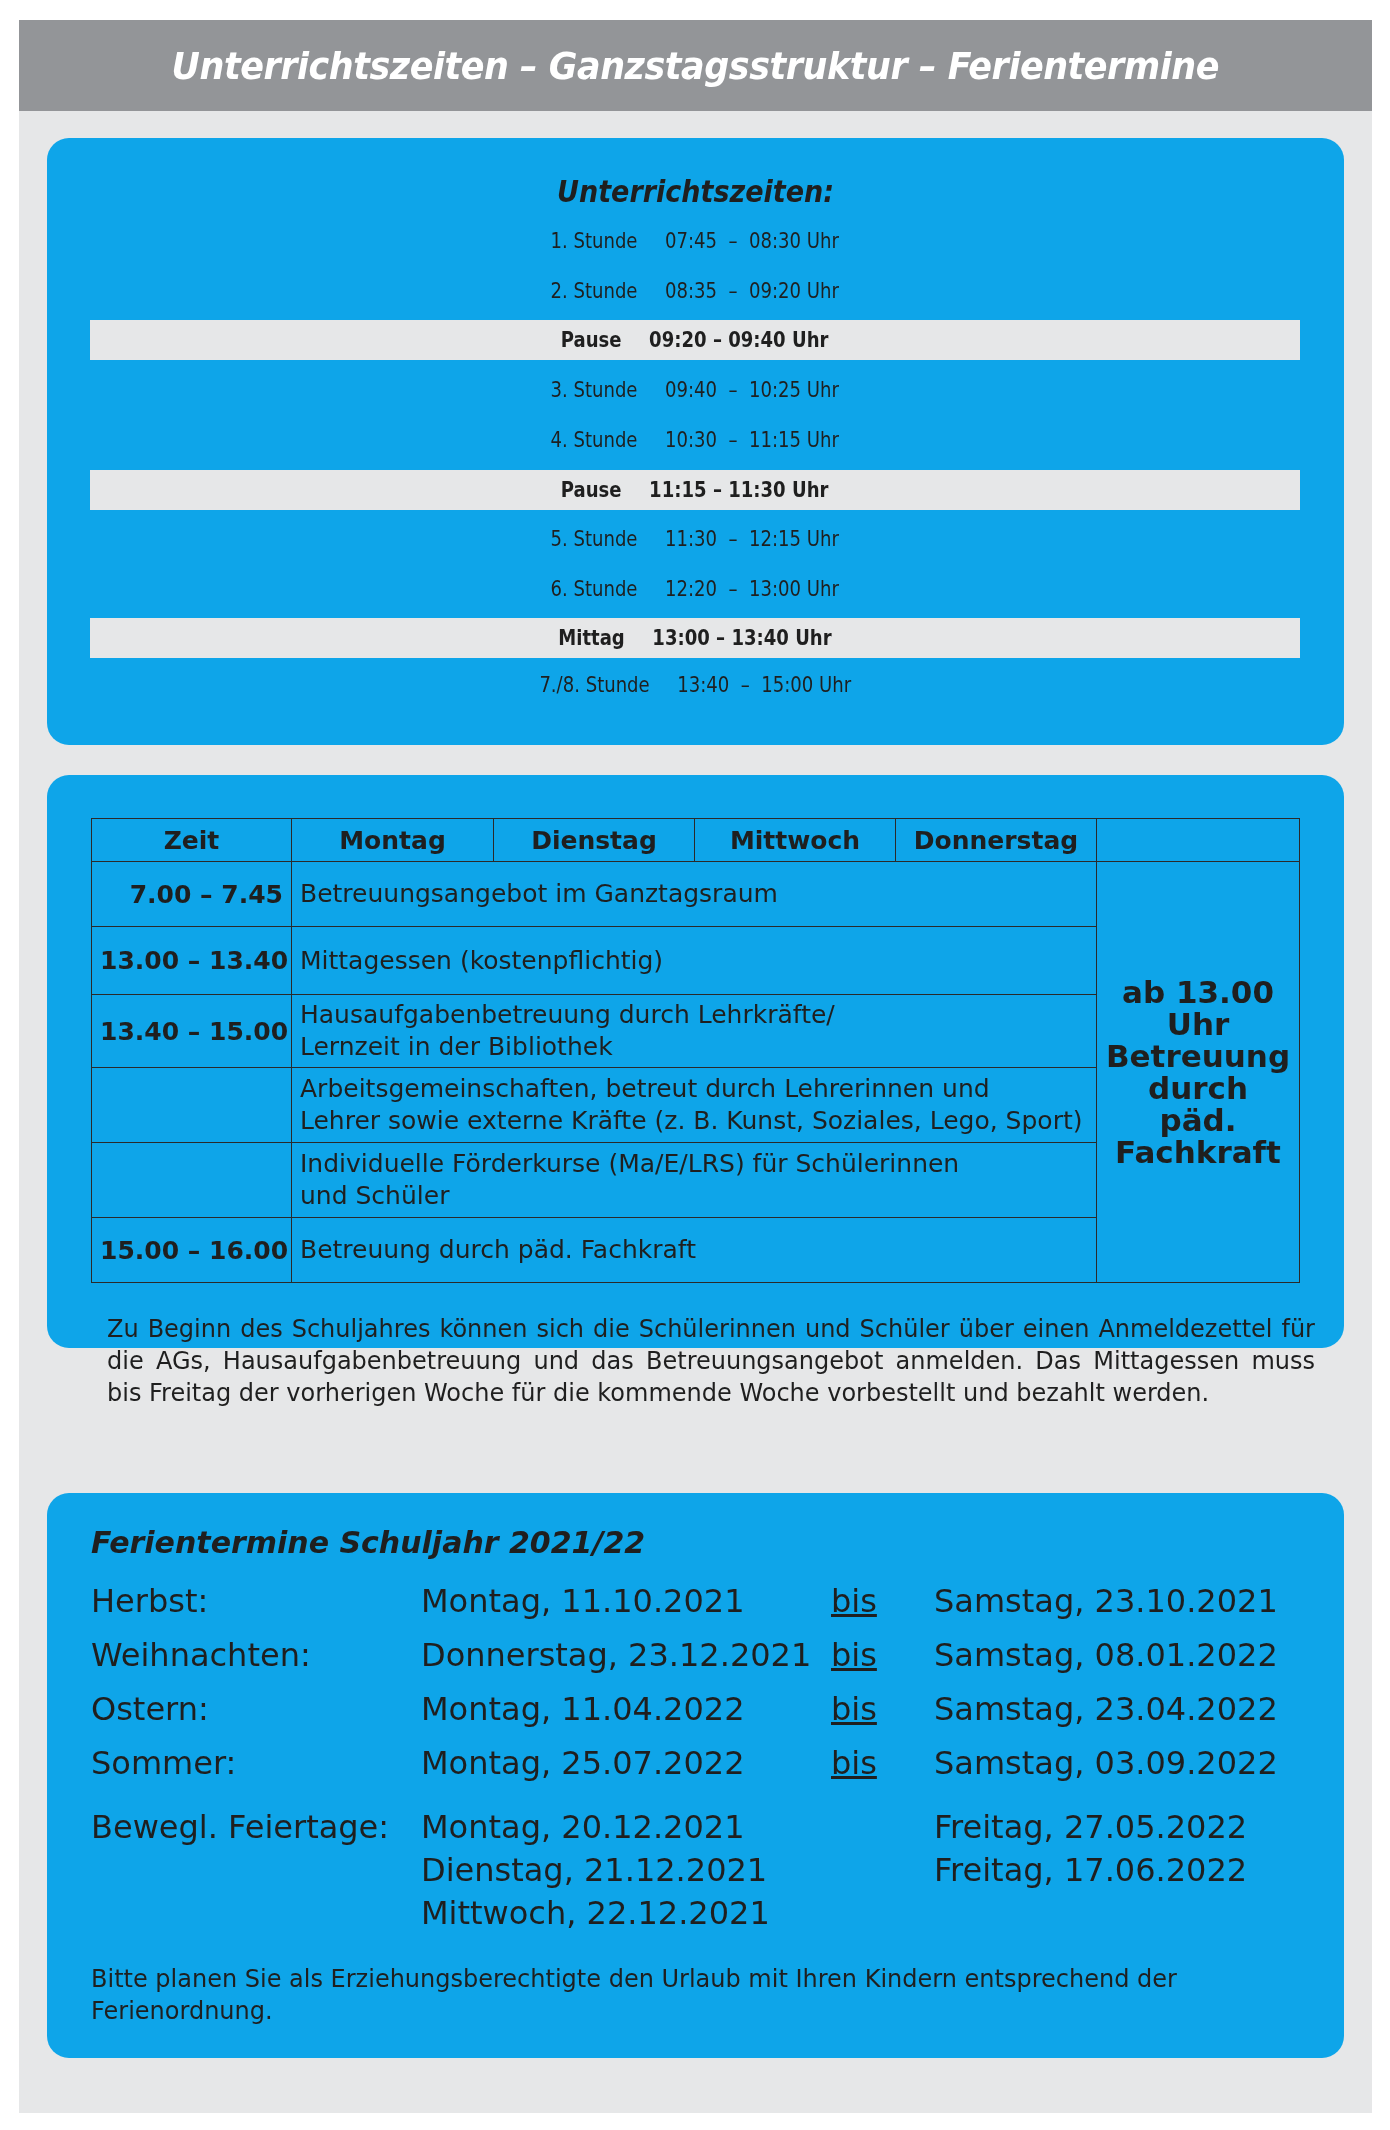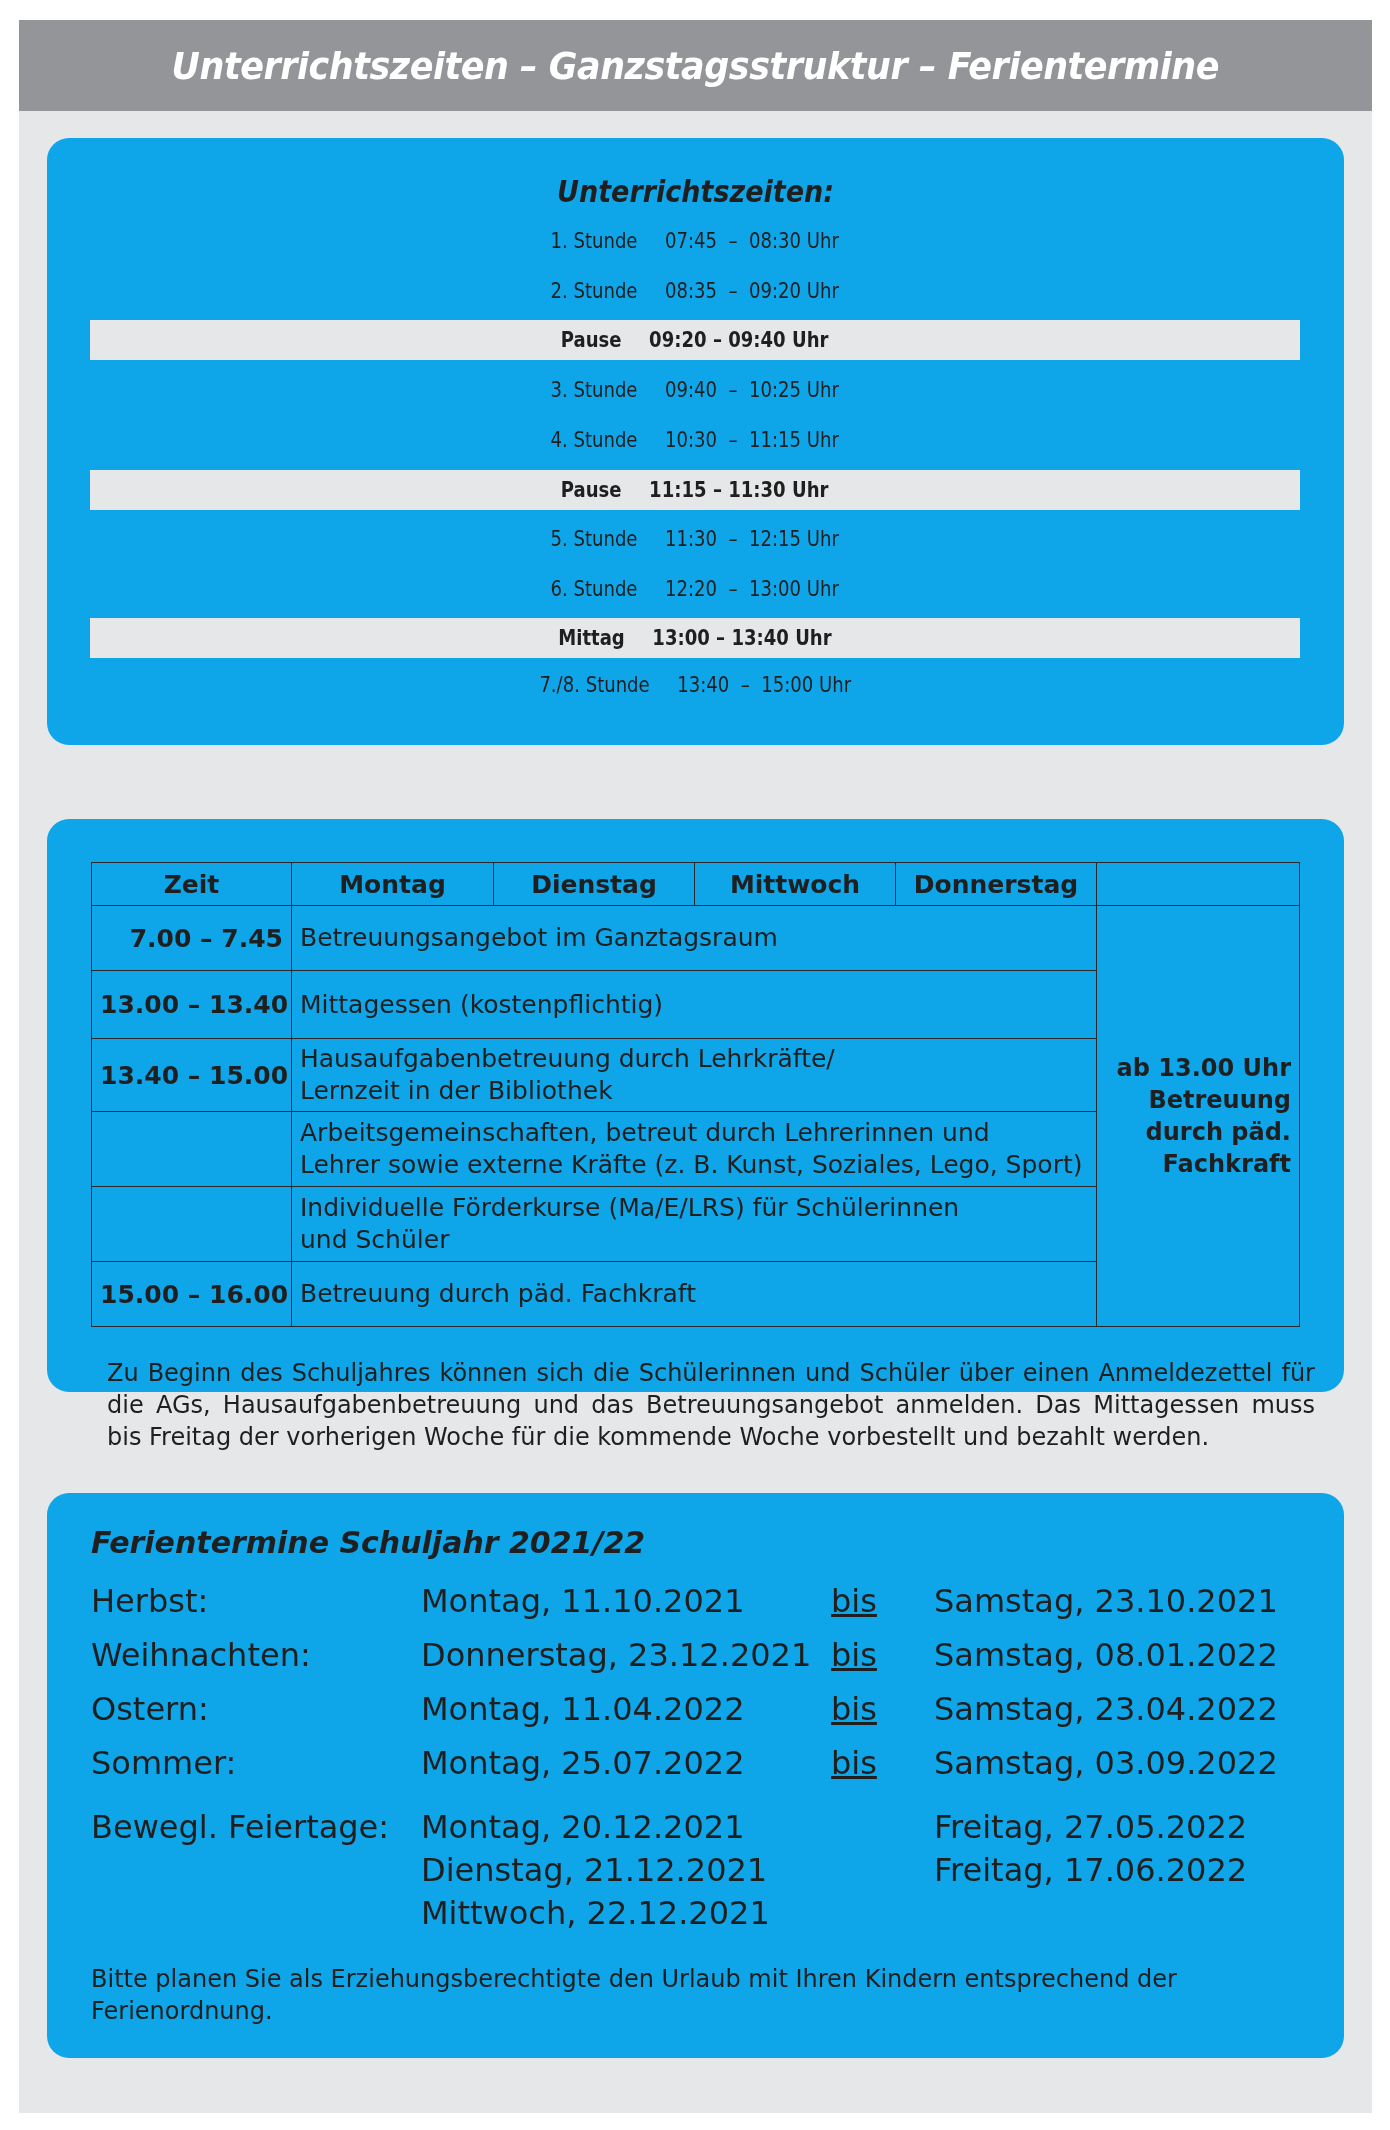--- a/index.html
+++ b/index.html
@@ -2,39 +2,39 @@
 <html><head>
 <meta charset="utf-8">
 <style>
   html, body { margin:0; padding:0; background:#ffffff; }
   body { width:1390px; height:2130px; position:relative; font-family:"DejaVu Sans", sans-serif; color:#1f1f1f; overflow:hidden; }
   .frame { position:absolute; left:19px; top:20px; width:1353px; height:2093px; background:#e6e7e8; }
   .titlebar { position:absolute; left:19px; top:20px; width:1353px; height:91px; background:#939598; display:flex; align-items:center; justify-content:center; }
   .titlebar h1 { margin:0; color:#ffffff; font-style:italic; font-weight:bold; font-size:38px; letter-spacing:-0.5px; font-family:"DejaVu Sans", sans-serif; transform:scaleX(0.92); }
   .panel { position:absolute; left:47px; width:1297px; background:#0ea5e9; border-radius:22px; }
   #p1 { top:138px; height:607px; }
-  #p2 { top:819px; height:573px; }
+  #p2 { top:775px; height:573px; }
   #p3 { top:1493px; height:565px; }
 
   
   .uz-title { position:absolute; top:36px; left:0; width:100%; text-align:center; font-size:30px; font-weight:bold; font-style:italic; transform:scaleX(0.9); }
   .uz-row { position:absolute; left:43px; width:1210px; height:40px; display:flex; align-items:center; justify-content:center; font-size:21px; white-space:pre; }
   .uz-row.lesson { font-weight:normal; }
   .uz-row.pause { background:#e6e7e8; font-weight:bold; }
   .uz-row .lbl { display:inline-block; text-align:right; }
   .uz-row .tm { display:inline-block; margin-left:32px; }
   .cond { display:inline-block; transform:scaleX(0.86); }
 
   
   table.gt { position:absolute; left:44px; top:43px; border-collapse:collapse; table-layout:fixed; width:1208px; }
   table.gt td, table.gt th { border:1.5px solid #2a2a2a; padding:0 8px; vertical-align:middle; }
   table.gt th { height:42px; font-size:25px; font-weight:bold; text-align:center; }
   table.gt td.time { font-weight:bold; text-align:right; font-size:25px; white-space:nowrap; padding-right:8px; }
   table.gt td.act { font-size:25px; line-height:32px; text-align:left; }
-  table.gt td.side { text-align:right; font-weight:bold; font-size:24px; line-height:32px; }
+  table.gt td.side { text-align:center; font-weight:bold; font-size:31px; line-height:32px; }
   .note { position:absolute; left:44px; top:538px; width:1208px; font-size:24px; line-height:32px; text-align:justify;margin-left:16px; }
 
   
   .fe-title { position:absolute; left:44px; top:32px; font-size:30px; font-weight:bold; font-style:italic; }
   .fe-row { position:absolute; left:44px; font-size:32px; height:40px; line-height:40px; white-space:nowrap; }
   .fe-row span { position:absolute; top:0; }
   .c-season { left:0; }
   .c-start { left:330px; }
   .c-bis { left:740px;text-decoration:underline; }
   .c-end { left:843px; }

